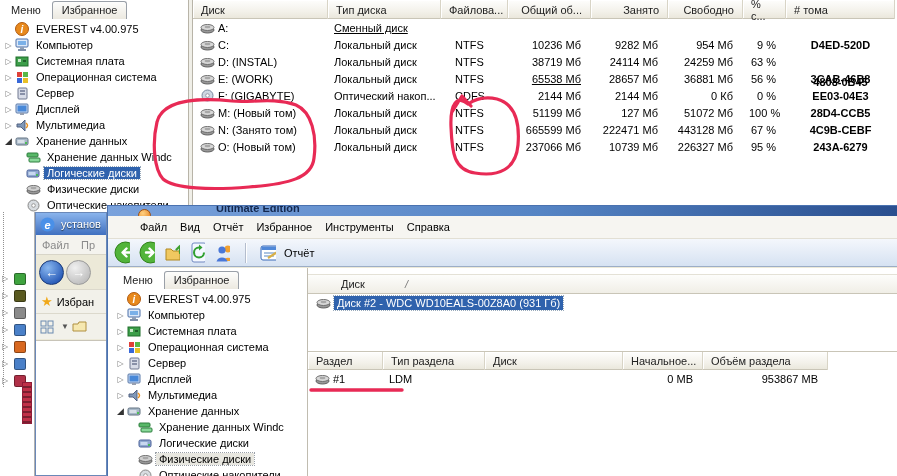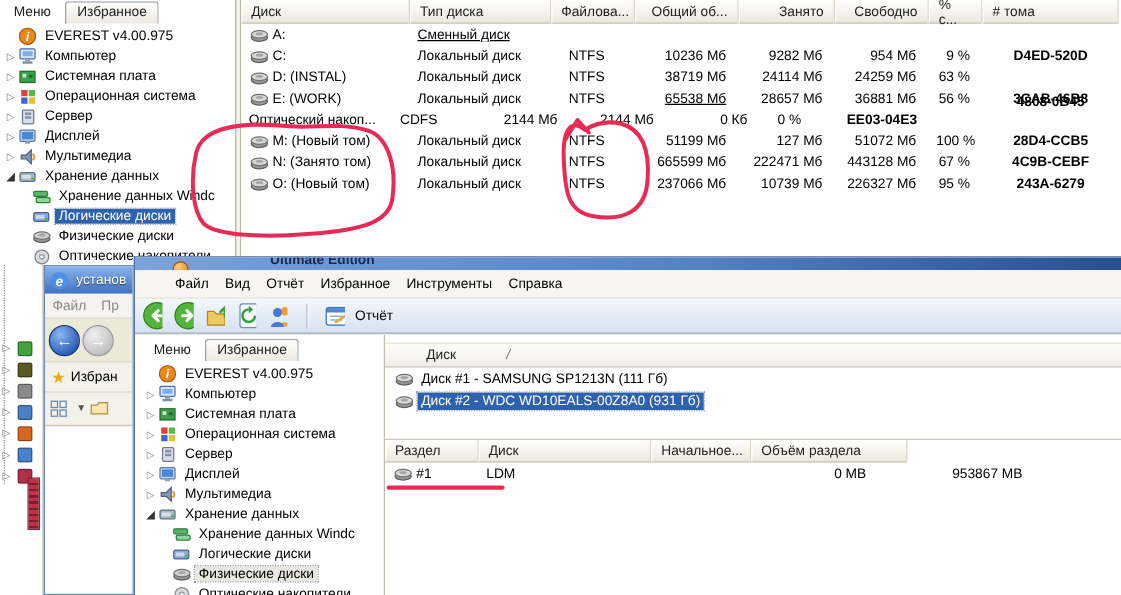--- a/index.html
+++ b/index.html
@@ -325,20 +325,29 @@
             </div>
             <div class="cell" style="width: 113px;">Локальный диск</div>
             <div class="cell" style="width: 67px; padding-left: 14px;">NTFS</div>
             <div class="cell r" style="width: 83px; text-decoration: underline;">65538 Мб</div>
             <div class="cell r" style="width: 77px;">28657 Мб</div>
             <div class="cell r" style="width: 75px;">36881 Мб</div>
             <div class="cell r" style="width: 43px;">56 %</div>
             <div class="cell c" style="width: 109px;">3CAB-46B8</div>
           </div>
           <div class="lvrow">
+            <div class="cell first" style="width: 135px;">
+              <span class="ico">
+                <svg width="13" height="13">
+                  <circle cx="6.5" cy="6.5" r="5.5" fill="#cdd6e2" stroke="#7a88a0"></circle>
+                  <circle cx="6.5" cy="6.5" r="1.8" fill="#fff" stroke="#99a"></circle>
+                </svg>
+              </span>
+              <span>F: (GIGABYTE)</span>
+            </div>
             <div class="cell" style="width: 113px;">Оптический накоп...</div>
             <div class="cell" style="width: 67px; padding-left: 14px;">CDFS</div>
             <div class="cell r" style="width: 83px;">2144 Мб</div>
             <div class="cell r" style="width: 77px;">2144 Мб</div>
             <div class="cell r" style="width: 75px;">0 Кб</div>
             <div class="cell r" style="width: 43px;">0 %</div>
             <div class="cell c" style="width: 109px;">EE03-04E3</div>
           </div>
           <div class="lvrow">
             <div class="cell first" style="width: 135px;">
@@ -685,36 +694,27 @@
         </div>
         <div id="diskList">
             <div class="dlrow">
               <span class="ico">
                 <svg width="15" height="12">
                   <ellipse cx="7.5" cy="8" rx="6.5" ry="3" fill="#989898" stroke="#606060"></ellipse>
                   <ellipse cx="7.5" cy="5.5" rx="6.5" ry="3" fill="#d8d8d8" stroke="#707070"></ellipse>
                   <ellipse cx="7.5" cy="5" rx="3" ry="1.3" fill="#a8a8a8"></ellipse>
                 </svg>
               </span>
-              <span class="lab">Диск #1 - SAMSUNG SP1213N (111 Гб)</span>
-            </div>
-            <div class="dlrow">
-              <span class="ico">
-                <svg width="15" height="12">
-                  <ellipse cx="7.5" cy="8" rx="6.5" ry="3" fill="#989898" stroke="#606060"></ellipse>
-                  <ellipse cx="7.5" cy="5.5" rx="6.5" ry="3" fill="#d8d8d8" stroke="#707070"></ellipse>
-                  <ellipse cx="7.5" cy="5" rx="3" ry="1.3" fill="#a8a8a8"></ellipse>
-                </svg>
-              </span>
               <span class="lab sel">Диск #2 - WDC WD10EALS-00Z8A0 (931 Гб)</span>
             </div>
           </div>
         <div class="pt">
           <div class="lv-header" id="ptHead">
               <div class="hcell" style="width: 75px;">Раздел</div>
+              <div class="hcell" style="width: 102px;">Тип раздела</div>
               <div class="hcell" style="width: 138px;">Диск</div>
               <div class="hcell" style="width: 80px;">Начальное...</div>
               <div class="hcell" style="width: 125px;">Объём раздела</div>
             </div>
           <div id="ptBody">
               <div class="lvrow">
                 <div class="cell first" style="width: 75px;">
                   <span class="ico">
                     <svg width="15" height="12">
                       <ellipse cx="7.5" cy="8" rx="6.5" ry="3" fill="#989898" stroke="#606060"></ellipse>

